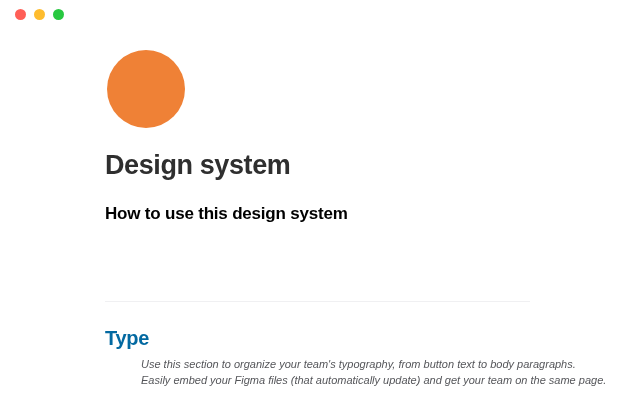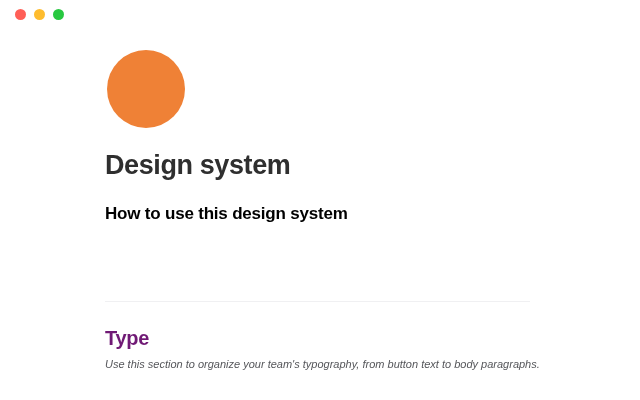--- a/index.html
+++ b/index.html
@@ -114,38 +114,39 @@
   }
 
   .section-heading-2 {
     position: absolute;
     left: 105px;
     top: 297px;
     font-size: 20px;
     line-height: 26px;
     font-weight: bold;
     letter-spacing: -0.3px;
-    color: #701a75;
+    color: #0369a1;
     white-space: nowrap;
   }
 
   .italic-note {
     position: absolute;
     left: 105px;
     top: 328px;
     width: 440px;
     font-size: 11px;
     line-height: 16px;
     font-style: italic;
     color: #55565a;
   }
 
   .italic-note .note-line {
     display: block;
     white-space: nowrap;
+    margin-left: 36px;
   }
 </style>
 </head>
 <body>
 
 <div class="window">
 
   <div class="titlebar">
     <div class="traffic-lights">
       <span class="light" style="background:#ff5f57"></span>
@@ -162,16 +163,17 @@
 
     <h2 class="section-heading-1">How to use this design system</h2>
 
 
     <div class="divider"></div>
 
     <h2 class="section-heading-2">Type</h2>
 
     <p class="italic-note">
       <span class="note-line">Use this section to organize your team's typography, from button text to body paragraphs.</span>
+      <span class="note-line">Easily embed your Figma files (that automatically update) and get your team on the same page.</span>
     </p>
 
   </div>
 </div>
 
 </body></html>

